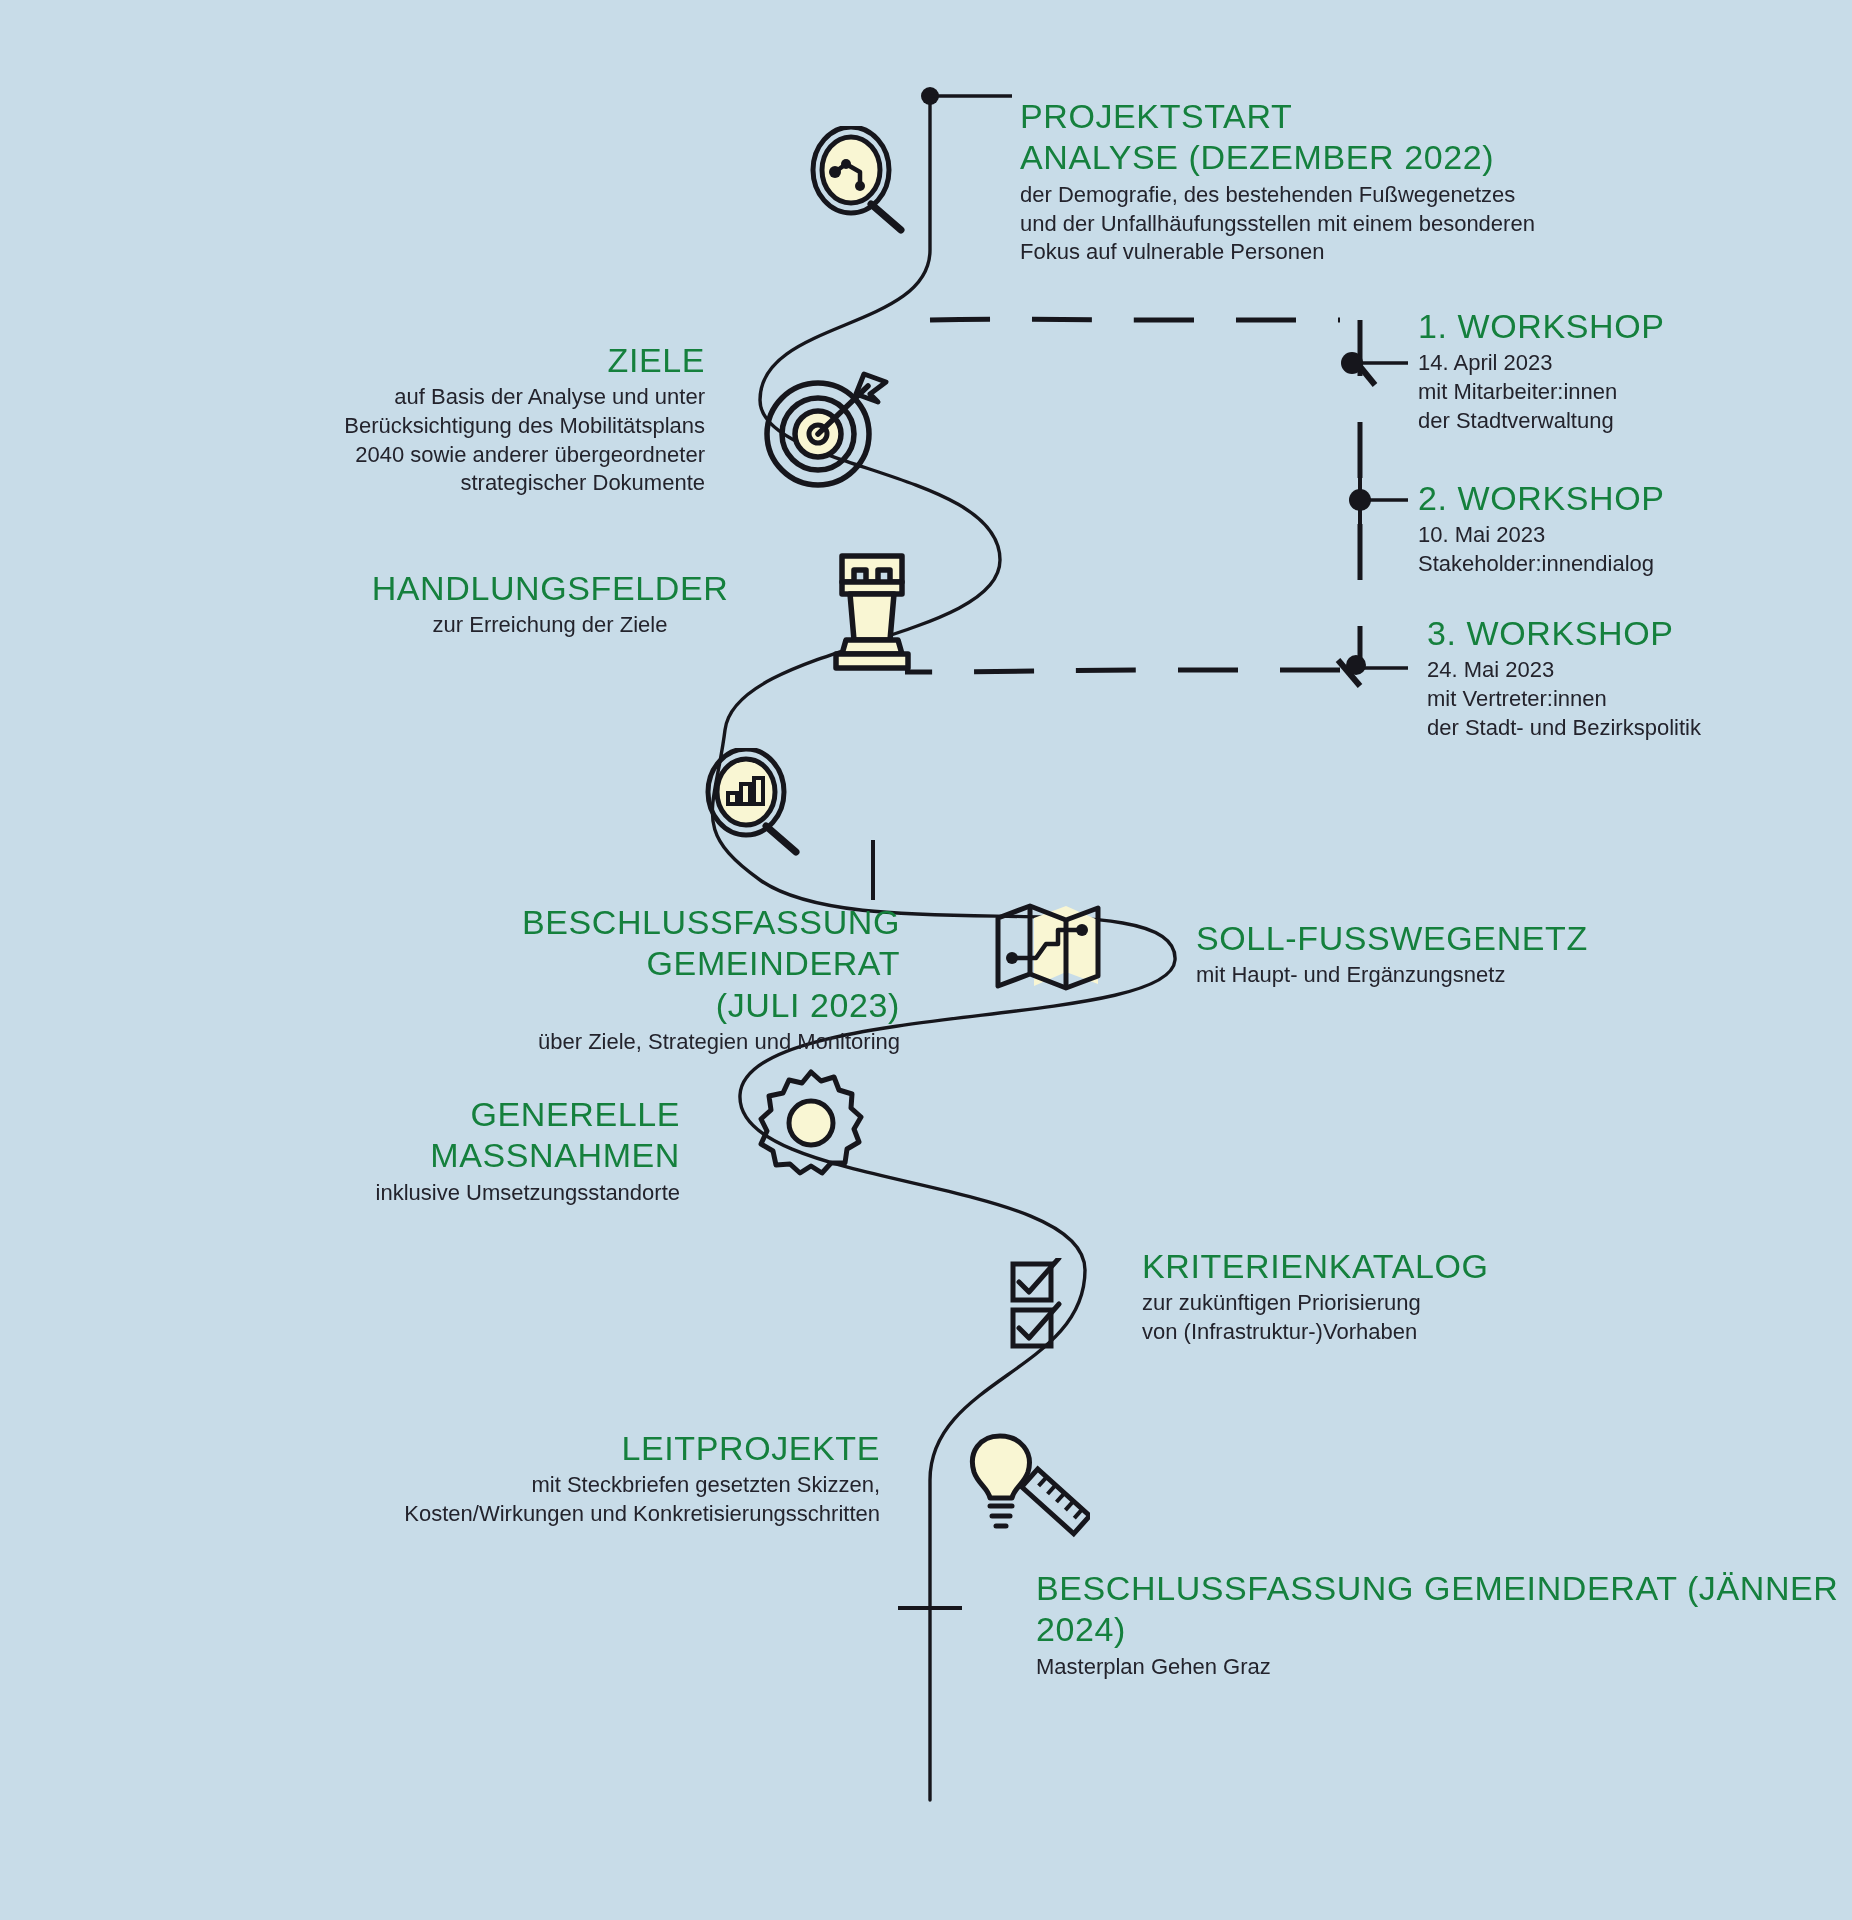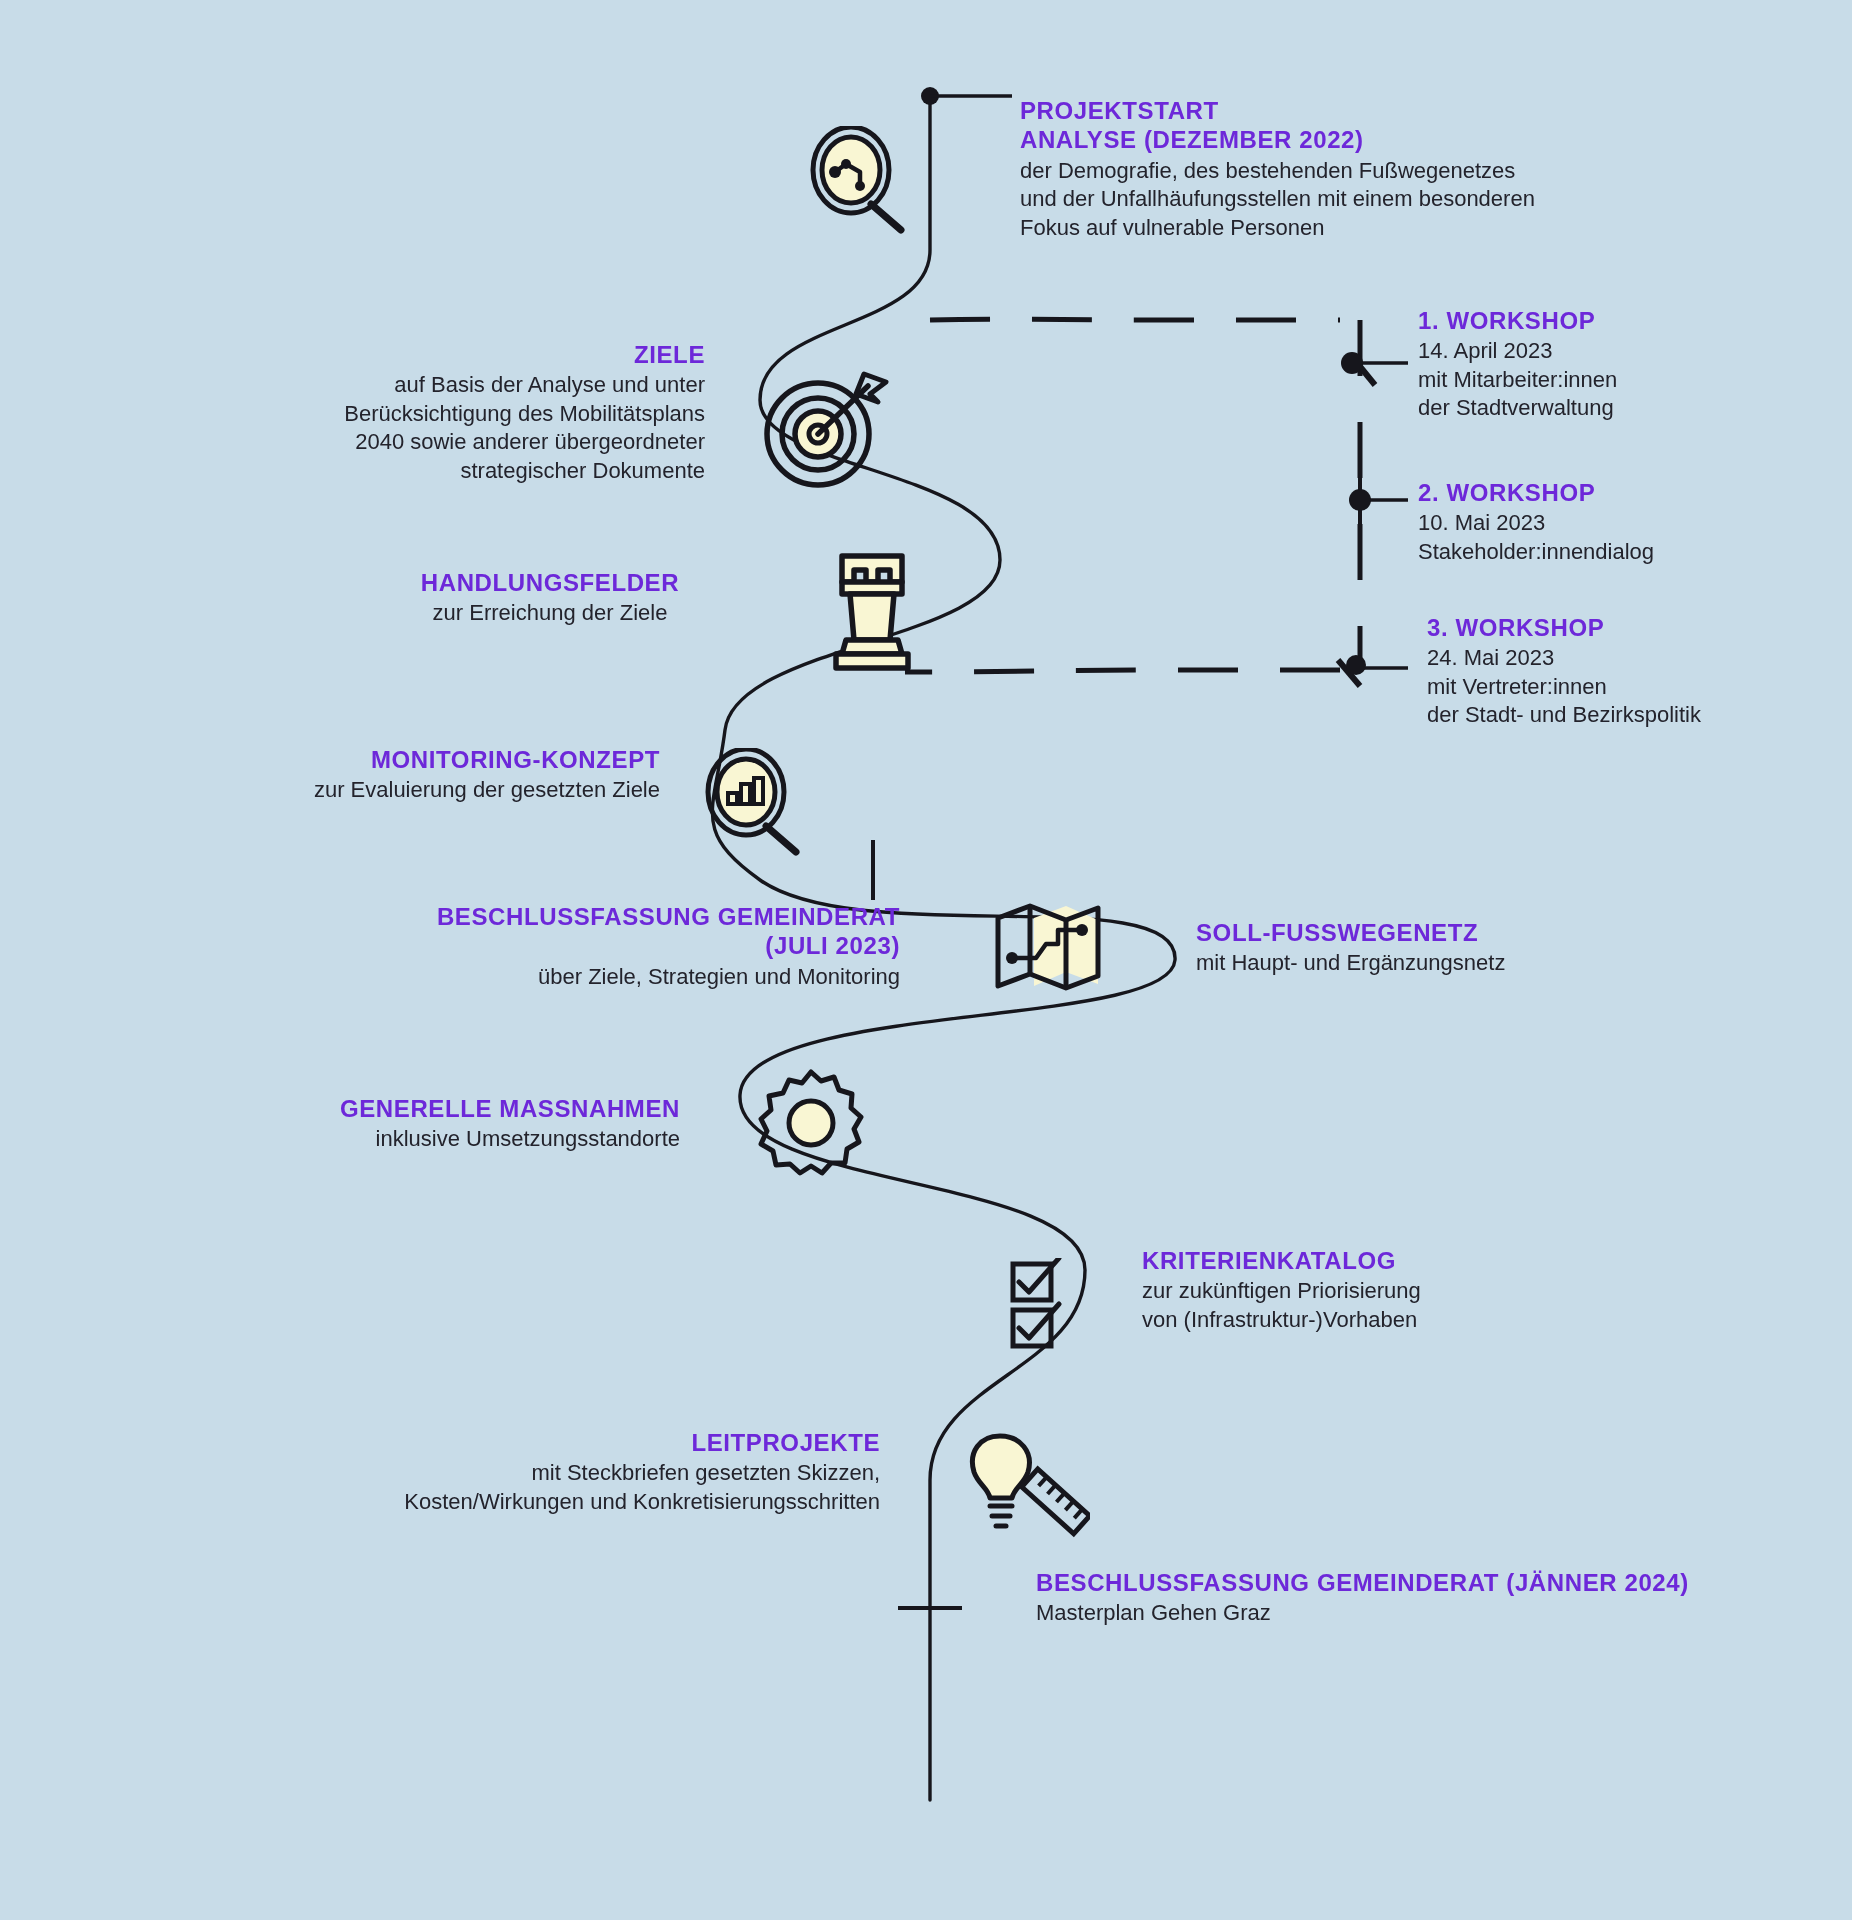--- a/index.html
+++ b/index.html
@@ -9,25 +9,25 @@
     font-family:"Liberation Sans","DejaVu Sans",sans-serif;
     color:#1b1b22;
     overflow:hidden;
     position:relative;
   }
   #stage{position:absolute;inset:0;width:1852px;height:1920px;}
   svg.path-layer{position:absolute;left:0;top:0;width:1852px;height:1920px;}
 
   .blk{position:absolute;}
   .ttl{
-    font-weight:bold;
-    font-size:24px;
+    font-weight:normal;
+    font-size:34px;
     letter-spacing:0.6px;
     line-height:1.22;
-    color:#6d28d9;
+    color:#15803d;
     white-space:pre-line;
   }
   .sub{
     font-size:22px;
     line-height:1.30;
     color:#23232c;
     margin-top:2px;
     white-space:pre-line;
     font-weight:400;
   }
@@ -216,24 +216,20 @@
 Berücksichtigung des Mobilitätsplans
 2040 sowie anderer übergeordneter
 strategischer Dokumente</div>
   </div>
 
   <div class="blk right" id="b-handlung">
     <div class="ttl">HANDLUNGSFELDER</div>
     <div class="sub">zur Erreichung der Ziele</div>
   </div>
 
-  <div class="blk right" id="b-monitoring">
-    <div class="ttl">MONITORING-KONZEPT</div>
-    <div class="sub">zur Evaluierung der gesetzten Ziele</div>
-  </div>
 
   <div class="blk right" id="b-beschluss1">
     <div class="ttl">BESCHLUSSFASSUNG GEMEINDERAT
 (JULI 2023)</div>
     <div class="sub">über Ziele, Strategien und Monitoring</div>
   </div>
 
   <div class="blk left" id="b-sollnetz">
     <div class="ttl">SOLL-FUSSWEGENETZ</div>
     <div class="sub">mit Haupt- und Ergänzungsnetz</div>

